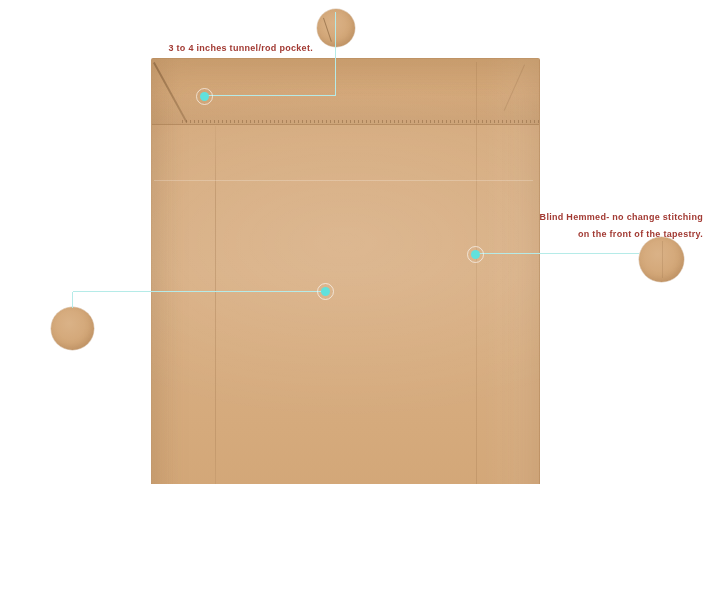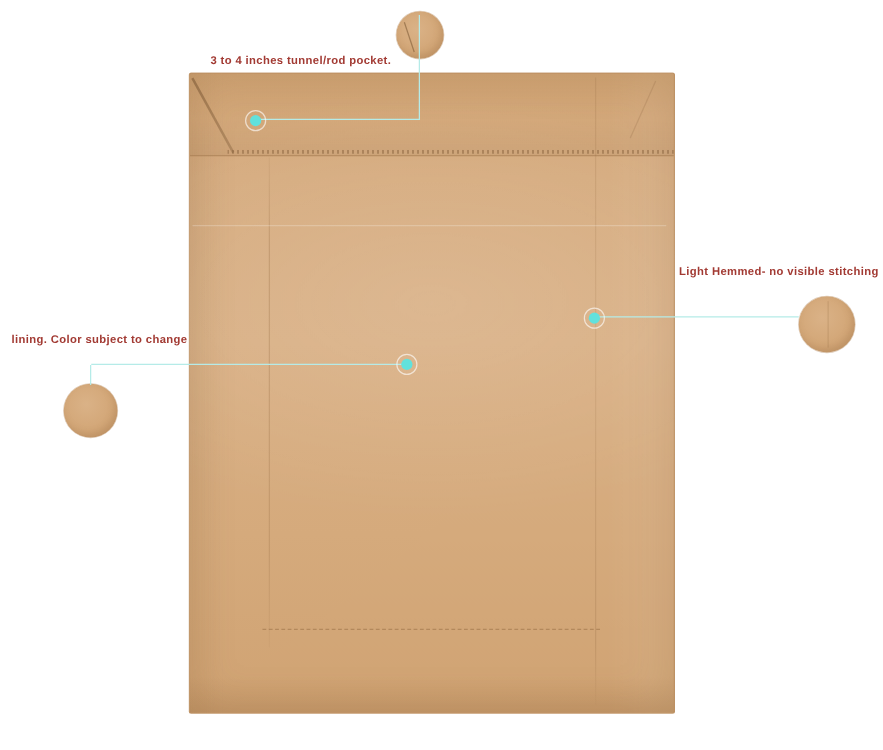--- a/index.html
+++ b/index.html
@@ -4,21 +4,21 @@
 <style>
   html, body {
     margin: 0;
     padding: 0;
     background: var(--background, #ffffff);
     font-family: "Liberation Sans", sans-serif;
   }
   .canvas {
     position: relative;
     width: 706px;
-    height: 600px;
+    height: 484px;
     background: var(--background, #ffffff);
     overflow: hidden;
   }
 
   
   .tapestry {
     position: absolute;
     left: 151px; top: 58px;
     width: 387px; height: 511px;
     background-color: var(--fabric, #D5AA7D);
@@ -203,20 +203,20 @@
   </div>
   <div class="hotspot hotspot-lining">
     <div class="hotspot-inner"></div>
   </div>
 
   <div class="annotation annotation-rod">
     <span>3 to 4 inches tunnel/rod pocket.</span>
   </div>
 
   <div class="annotation annotation-hem">
-    <div>Light Hemmed- no visible stitching</div>
+    <div>Blind Hemmed- no change stitching</div>
+    <div>on the front of the tapestry.</div>
   </div>
 
   <div class="annotation annotation-lining">
-    <div>lining. Color subject to change</div>
   </div>
 
 </div>
 
 </body></html>

